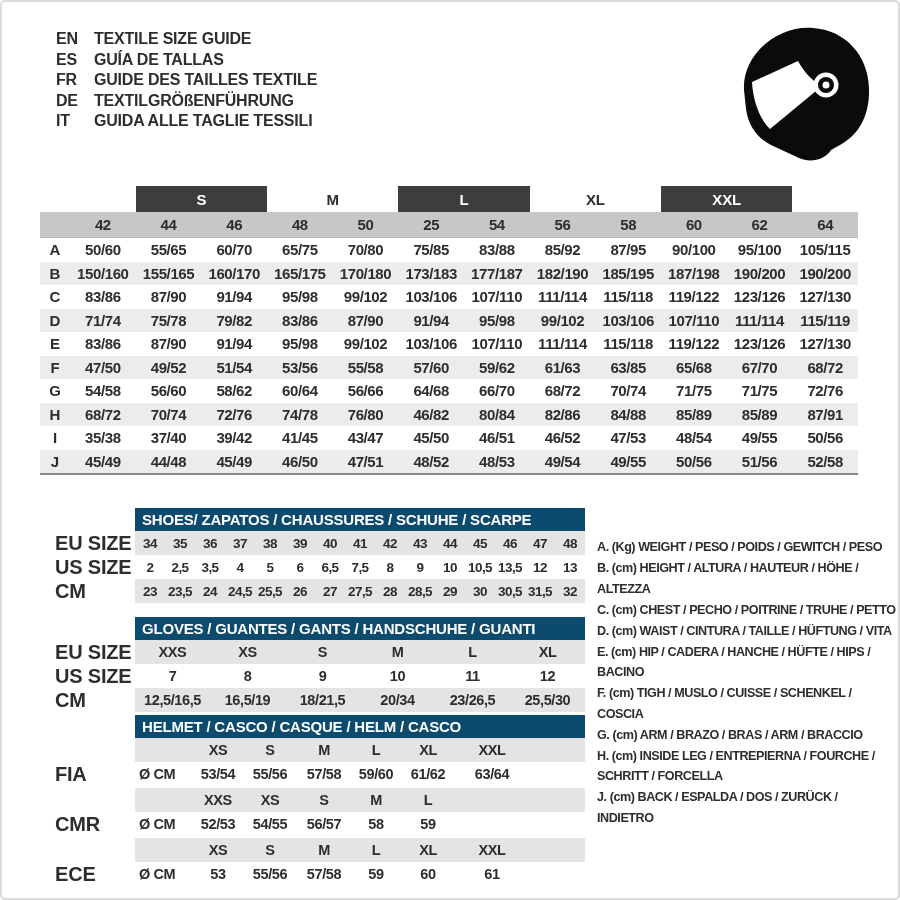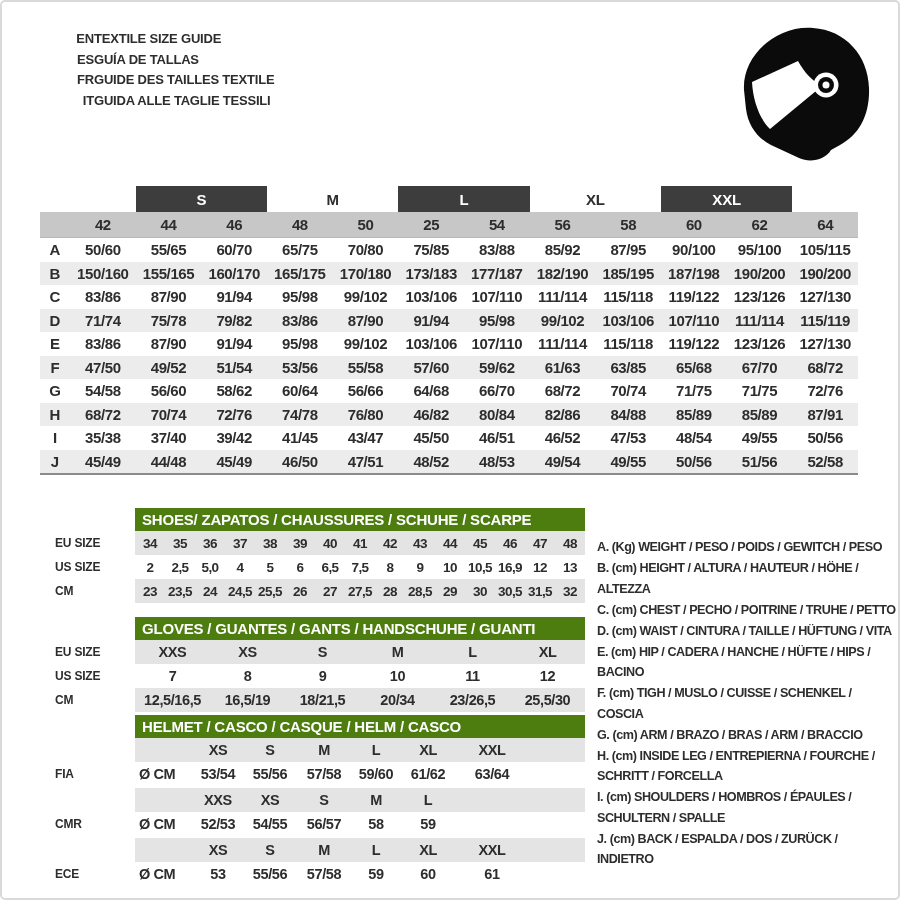--- a/index.html
+++ b/index.html
@@ -5,21 +5,21 @@
   html,body{margin:0;padding:0;}
   body{
     width:900px;height:900px;position:relative;overflow:hidden;
     background:#ffffff;color:#2d2d2d;
     font-family:"Liberation Sans",sans-serif;font-weight:bold;
   }
   .frame{position:absolute;inset:0;border:2px solid #dadada;border-radius:5px;pointer-events:none;}
 
   
   #lang-block{position:absolute;left:56px;top:29px;}
-  .lang-row{display:flex;font-size:13px;line-height:20.5px;letter-spacing:-0.2px;text-align:right;}
+  .lang-row{display:flex;font-size:16px;line-height:20.5px;letter-spacing:-0.2px;}
   .lang-code{width:38px;}
 
   
   #helmet-icon{position:absolute;left:733px;top:22px;width:150px;height:140px;}
 
   
   #textile{position:absolute;left:40px;top:186px;width:818px;}
   .t-grid{display:grid;grid-template-columns:30px repeat(12,1fr);}
   #size-groups{height:26px;}
   .size-box{display:flex;align-items:center;justify-content:center;font-size:15px;letter-spacing:-0.2px;}
@@ -27,26 +27,26 @@
   #num-row{height:25px;background:#c7c7c7;}
   #num-row .cell{font-size:15px;}
   .cell{display:flex;align-items:center;justify-content:center;letter-spacing:-0.4px;}
   #textile-rows{border-top:1px solid #b9b9b9;border-bottom:2px solid #8a8a8a;}
   .data-row{height:23.5px;font-size:15px;}
   .data-row.stripe{background:#ececec;}
   .row-label-cell{display:flex;align-items:center;justify-content:center;font-size:15px;}
 
   
   .section{position:absolute;left:40px;width:545px;}
-  .sec-bar{margin-left:95px;width:450px;height:23px;background:#4d7c0f;color:#fff;
+  .sec-bar{margin-left:95px;width:450px;height:23px;background:#0c4a6e;color:#fff;
     font-size:15px;display:flex;align-items:center;padding-left:7px;box-sizing:border-box;
     letter-spacing:-0.2px;}
   .sec-row{display:flex;height:24px;align-items:stretch;}
   .sec-label{width:95px;display:flex;align-items:center;padding-left:15px;box-sizing:border-box;
-    font-size:12px;letter-spacing:-0.2px;background:#fff;}
+    font-size:20px;letter-spacing:-0.2px;background:#fff;}
   .sec-data{width:450px;display:grid;align-items:center;}
   .sec-row.stripe .sec-data{background:#e4e4e4;}
   .shoes-grid{grid-template-columns:repeat(15,1fr);font-size:13.5px;}
   .shoes-grid .cell{letter-spacing:-0.6px;}
   .gloves-grid{grid-template-columns:repeat(6,1fr);font-size:14.5px;}
   .helm-grid{grid-template-columns:58px 50px 54px 54px 50px 54px 74px;font-size:14.5px;}
   .helm-grid .unit{justify-content:flex-start;padding-left:4px;}
   .gap-top{margin-top:2px;}
 
   
@@ -64,20 +64,24 @@
       <div class="lang-code">EN</div>
       <div class="lang-text">TEXTILE SIZE GUIDE</div>
     </div>
     <div class="lang-row">
       <div class="lang-code">ES</div>
       <div class="lang-text">GUÍA DE TALLAS</div>
     </div>
     <div class="lang-row">
       <div class="lang-code">FR</div>
       <div class="lang-text">GUIDE DES TAILLES TEXTILE</div>
+    </div>
+    <div class="lang-row">
+      <div class="lang-code">DE</div>
+      <div class="lang-text">TEXTILGRÖßENFÜHRUNG</div>
     </div>
     <div class="lang-row">
       <div class="lang-code">IT</div>
       <div class="lang-text">GUIDA ALLE TAGLIE TESSILI</div>
     </div>
   </div>
 
 <div id="helmet-icon">
   <svg viewBox="0 0 150 140" width="150" height="140" xmlns="http://www.w3.org/2000/svg">
     <path fill="#0b0b0b" d="M 80 6 C 112 8 135 33 136 66 C 137 93 126 113 107 123 L 98 128 C 92 138 77 141 66 136 L 38 123 C 24 116 15 103 13 87 L 11 68 C 9 33 44 3 80 6 Z"></path>
@@ -286,31 +290,31 @@
           <div class="cell">46</div>
           <div class="cell">47</div>
           <div class="cell">48</div>
         </div>
       </div>
       <div class="sec-row">
         <div class="sec-label">US SIZE</div>
         <div class="sec-data shoes-grid">
           <div class="cell">2</div>
           <div class="cell">2,5</div>
-          <div class="cell">5,0</div>
+          <div class="cell">3,5</div>
           <div class="cell">4</div>
           <div class="cell">5</div>
           <div class="cell">6</div>
           <div class="cell">6,5</div>
           <div class="cell">7,5</div>
           <div class="cell">8</div>
           <div class="cell">9</div>
           <div class="cell">10</div>
           <div class="cell">10,5</div>
-          <div class="cell">16,9</div>
+          <div class="cell">13,5</div>
           <div class="cell">12</div>
           <div class="cell">13</div>
         </div>
       </div>
       <div class="sec-row stripe">
         <div class="sec-label">CM</div>
         <div class="sec-data shoes-grid">
           <div class="cell">23</div>
           <div class="cell">23,5</div>
           <div class="cell">24</div>
@@ -448,15 +452,14 @@
 
 <div id="legend">
     <div class="legend-item">A. (Kg) WEIGHT / PESO / POIDS / GEWITCH / PESO</div>
     <div class="legend-item">B. (cm) HEIGHT / ALTURA / HAUTEUR / HÖHE / ALTEZZA</div>
     <div class="legend-item">C. (cm) CHEST / PECHO / POITRINE / TRUHE / PETTO</div>
     <div class="legend-item">D. (cm) WAIST / CINTURA / TAILLE / HÜFTUNG / VITA</div>
     <div class="legend-item">E. (cm) HIP / CADERA / HANCHE / HÜFTE / HIPS / BACINO</div>
     <div class="legend-item">F. (cm) TIGH / MUSLO / CUISSE / SCHENKEL / COSCIA</div>
     <div class="legend-item">G. (cm) ARM / BRAZO / BRAS / ARM / BRACCIO</div>
     <div class="legend-item">H. (cm) INSIDE LEG / ENTREPIERNA / FOURCHE / SCHRITT / FORCELLA</div>
-    <div class="legend-item">I. (cm) SHOULDERS / HOMBROS / ÉPAULES / SCHULTERN / SPALLE</div>
     <div class="legend-item">J. (cm) BACK / ESPALDA / DOS / ZURÜCK / INDIETRO</div>
   </div>
 
 </body></html>

